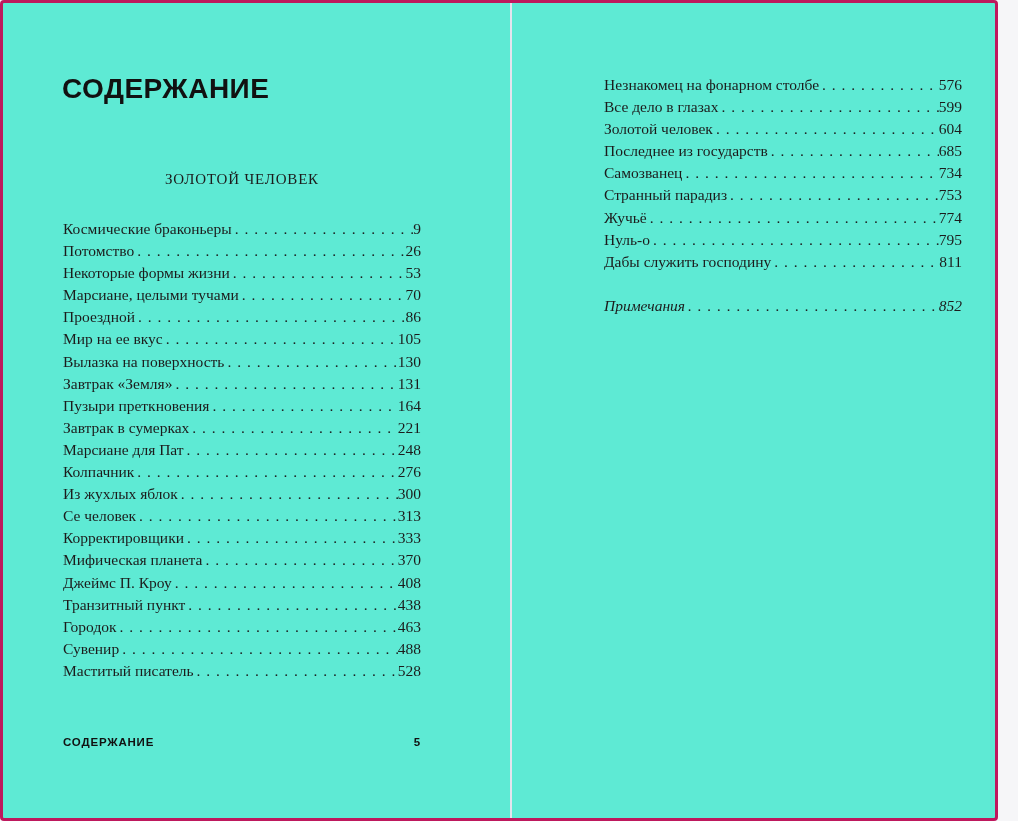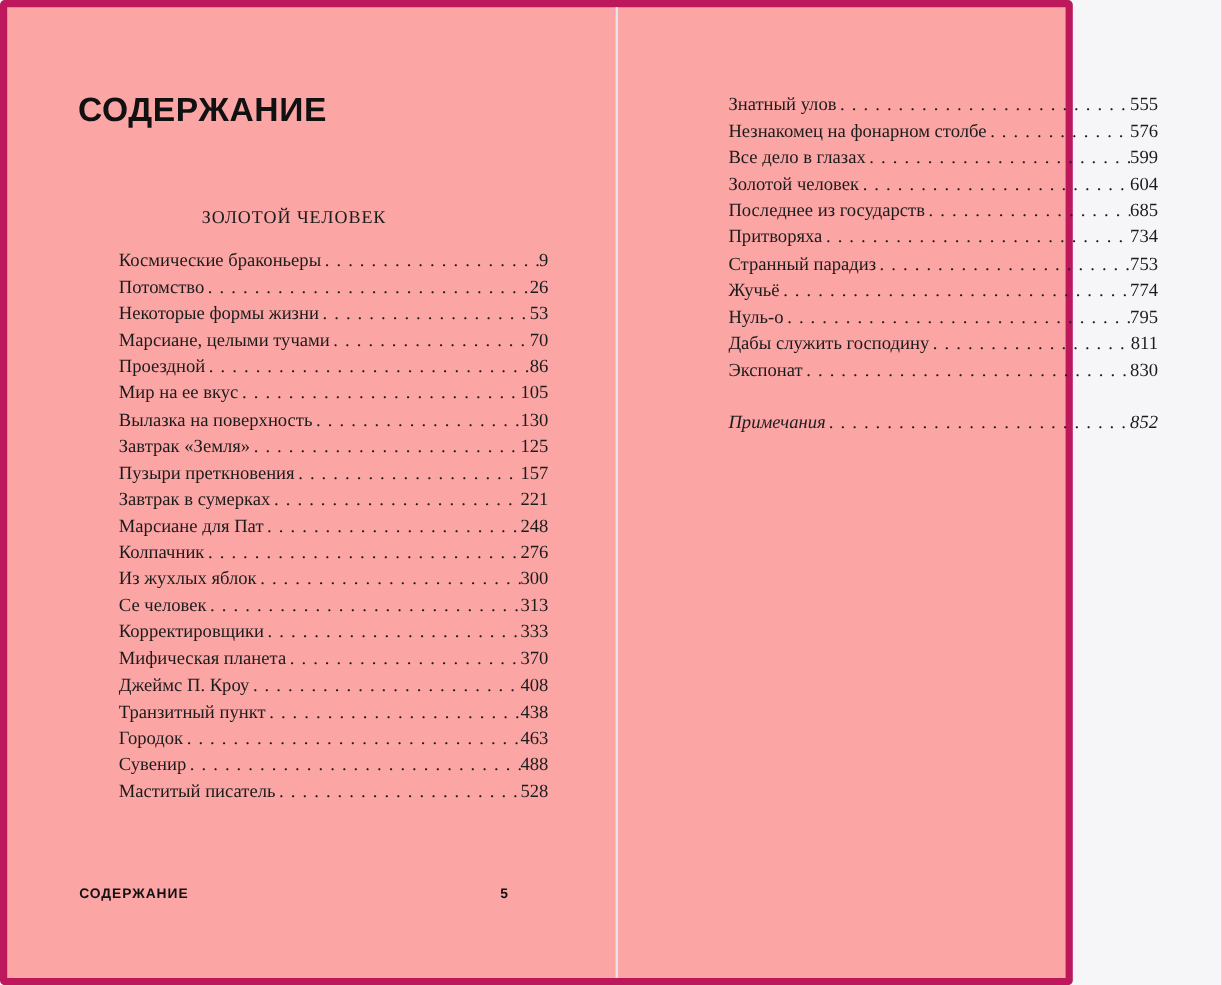--- a/index.html
+++ b/index.html
@@ -6,23 +6,23 @@
   html, body { margin: 0; padding: 0; }
   body {
     width: 1018px; height: 821px;
     background: #f6f6f8;
     font-family: "Liberation Serif", serif;
     color: #1c1c1c;
     overflow: hidden;
   }
   .spread {
     position: relative;
-    width: 894px; height: 821px;
-    background: #fca5a5;
-    border: 6px solid #be185d;
+    width: 998px; height: 821px;
+    background: #5eead4;
+    border: 3px solid #be185d;
     border-radius: 4px;
   }
   .gutter {
     position: absolute;
     left: 507px; top: 0; bottom: 0;
     width: 2px;
     background: #e4e4ee;
   }
   .page {
     position: absolute; top: 0; height: 100%;
@@ -46,21 +46,21 @@
     width: 358px;
     text-align: center;
     font-size: 15px;
     letter-spacing: 0.8px;
     color: #1c1c1c;
   }
   .toc-list {
     position: absolute;
     width: 358px;
   }
-  .toc-list-left  { left: 60px; top: 203px; margin-left: 33px; }
+  .toc-list-left  { left: 60px; top: 217px; }
   .toc-list-right { left: 92px; top: 73px; }
 
   .toc-row {
     display: flex;
     align-items: baseline;
     height: 22.1px;
     font-size: 15.5px;
     white-space: nowrap;
   }
   .toc-row.italic { font-style: italic; }
@@ -135,26 +135,26 @@
           <span class="toc-page">105</span>
         </div>
         <div class="toc-row">
           <span class="toc-title">Вылазка на поверхность</span>
           <span class="leader"></span>
           <span class="toc-page">130</span>
         </div>
         <div class="toc-row">
           <span class="toc-title">Завтрак «Земля»</span>
           <span class="leader"></span>
-          <span class="toc-page">125</span>
+          <span class="toc-page">131</span>
         </div>
         <div class="toc-row">
           <span class="toc-title">Пузыри преткновения</span>
           <span class="leader"></span>
-          <span class="toc-page">157</span>
+          <span class="toc-page">164</span>
         </div>
         <div class="toc-row">
           <span class="toc-title">Завтрак в сумерках</span>
           <span class="leader"></span>
           <span class="toc-page">221</span>
         </div>
         <div class="toc-row">
           <span class="toc-title">Марсиане для Пат</span>
           <span class="leader"></span>
           <span class="toc-page">248</span>
@@ -215,46 +215,41 @@
       <span>СОДЕРЖАНИЕ</span>
       <span>5</span>
     </div>
   </div>
 
   <div class="gutter"></div>
 
   <div class="page page-right">
     <div class="toc-list toc-list-right">
         <div class="toc-row">
-          <span class="toc-title">Знатный улов</span>
-          <span class="leader"></span>
-          <span class="toc-page">555</span>
-        </div>
-        <div class="toc-row">
           <span class="toc-title">Незнакомец на фонарном столбе</span>
           <span class="leader"></span>
           <span class="toc-page">576</span>
         </div>
         <div class="toc-row">
           <span class="toc-title">Все дело в глазах</span>
           <span class="leader"></span>
           <span class="toc-page">599</span>
         </div>
         <div class="toc-row">
           <span class="toc-title">Золотой человек</span>
           <span class="leader"></span>
           <span class="toc-page">604</span>
         </div>
         <div class="toc-row">
           <span class="toc-title">Последнее из государств</span>
           <span class="leader"></span>
           <span class="toc-page">685</span>
         </div>
         <div class="toc-row">
-          <span class="toc-title">Притворяха</span>
+          <span class="toc-title">Самозванец</span>
           <span class="leader"></span>
           <span class="toc-page">734</span>
         </div>
         <div class="toc-row">
           <span class="toc-title">Странный парадиз</span>
           <span class="leader"></span>
           <span class="toc-page">753</span>
         </div>
         <div class="toc-row">
           <span class="toc-title">Жучьё</span>
@@ -263,25 +258,20 @@
         </div>
         <div class="toc-row">
           <span class="toc-title">Нуль-о</span>
           <span class="leader"></span>
           <span class="toc-page">795</span>
         </div>
         <div class="toc-row">
           <span class="toc-title">Дабы служить господину</span>
           <span class="leader"></span>
           <span class="toc-page">811</span>
-        </div>
-        <div class="toc-row">
-          <span class="toc-title">Экспонат</span>
-          <span class="leader"></span>
-          <span class="toc-page">830</span>
         </div>
         <div class="toc-row italic gap-before">
           <span class="toc-title">Примечания</span>
           <span class="leader"></span>
           <span class="toc-page">852</span>
         </div>
       </div>
   </div>
 
 </div>

